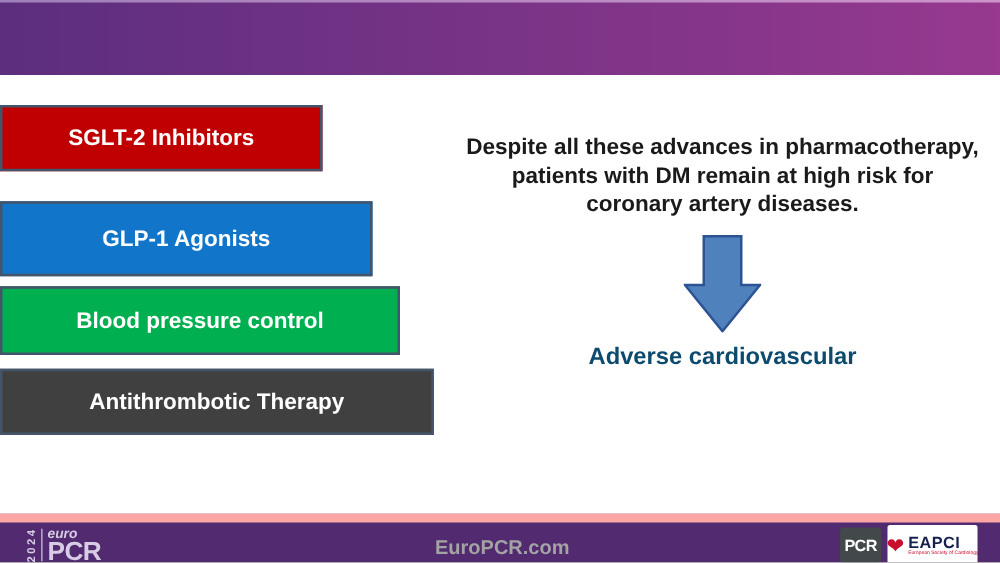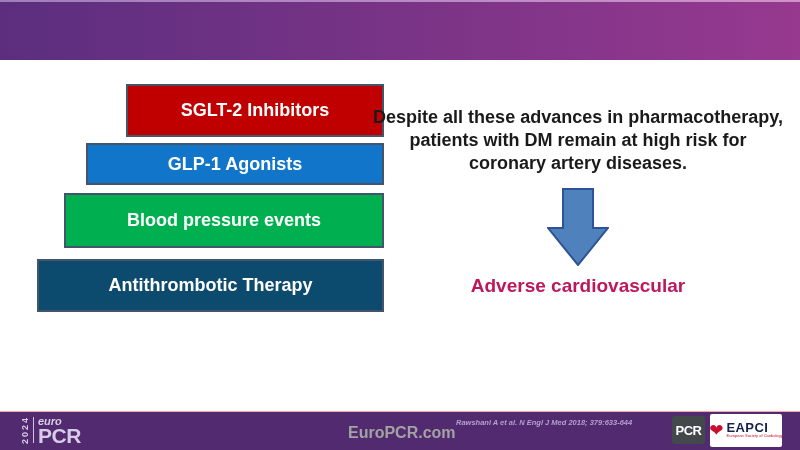--- a/index.html
+++ b/index.html
@@ -18,51 +18,51 @@
     position: absolute; top: 0; left: 0; width: 800px; height: 60px;
   }
   .header-bar::before {
     content: ""; position: absolute; top: 0; left: 0; right: 0; height: 2px;
     background: linear-gradient(90deg, #9f7fbb, #ce93c9);
   }
 
   
   .stack {
     position: absolute; top: 84px; left: 0; width: 384px;
-    display: flex; flex-direction: column; align-items: flex-end;
+    display: flex; flex-direction: column; align-items: flex-start;
   }
   .tbox {
     display: flex; align-items: center; justify-content: center;
     border: 2px solid #44546a;
     color: #ffffff; font-weight: 700; font-size: 18px;
     text-align: center;
   }
   .tbox:nth-child(1) { width: 258px; height: 53px; }
-  .tbox:nth-child(2) { width: 298px; height: 42px; margin-top: 6px; }
+  .tbox:nth-child(2) { width: 298px; height: 60px; margin-top: 24px; }
   .tbox:nth-child(3) { width: 320px; height: 55px; margin-top: 8px; }
   .tbox:nth-child(4) { width: 347px; height: 53px; margin-top: 11px; }
   .tbox:nth-child(5) { width: 382px; height: 56px; margin-top: 8px; }
 
   
   .statement {
     position: absolute; left: 348px; top: 106px; width: 460px;
     text-align: center; font-weight: 700; font-size: 18px; line-height: 23px;
   }
   .statement span { display: block; }
   .down-arrow { position: absolute; left: 547px; top: 188px; }
   .outcome {
     position: absolute; left: 458px; top: 272px; width: 240px;
     text-align: center; font-weight: 700; font-size: 19px; line-height: 28px;
   }
   .outcome span { display: block; }
 
   
   .footer-bar {
     position: absolute; left: 0; bottom: 0; width: 800px; height: 39px;
-    border-top: 1px solid #fca5a5;
+    border-top: 7px solid #fca5a5;
   }
   .brand-logo {
     position: absolute; left: 20px; top: 3px; height: 30px;
     display: flex; align-items: center; color: #d6cce5;
   }
   .brand-year {
     writing-mode: vertical-rl; transform: rotate(180deg);
     font-size: 9px; font-weight: 700; letter-spacing: 2px; line-height: 10px;
   }
   .brand-divider { width: 1px; height: 26px; background: #cfc3e0; margin: 0 4px 0 3px; }
@@ -99,52 +99,51 @@
   <div class="header-bar" style="background: linear-gradient(90deg, rgb(92, 46, 126), rgb(150, 57, 143));"></div>
 
   <div class="stack">
     <div class="tbox" style="background-color: rgb(192, 0, 0); border-color: rgb(68, 84, 106);">
       <span>SGLT-2 Inhibitors</span>
     </div>
     <div class="tbox" style="background-color: rgb(17, 118, 201); border-color: rgb(68, 84, 106);">
       <span>GLP-1 Agonists</span>
     </div>
     <div class="tbox" style="background-color: rgb(0, 176, 80); border-color: rgb(68, 84, 106);">
-      <span>Blood pressure events</span>
+      <span>Blood pressure control</span>
     </div>
-    <div class="tbox" style="background-color: #0c4a6e; border-color: rgb(68, 84, 106);">
+    <div class="tbox" style="background-color: #404040; border-color: rgb(68, 84, 106);">
       <span>Antithrombotic Therapy</span>
     </div>
   </div>
 
   <div class="statement" style="color: rgb(26, 26, 26);">
     <span>Despite all these advances in pharmacotherapy,</span>
     <span>patients with DM remain at high risk for</span>
     <span>coronary artery diseases.</span>
   </div>
 
   <svg class="down-arrow" width="62" height="78" viewBox="0 0 62 78">
     <polygon points="16,1 46,1 46,40 61,40 31,77 1,40 16,40" stroke-width="2" style="fill: rgb(79, 129, 189); stroke: rgb(46, 83, 149);"></polygon>
   </svg>
 
-  <div class="outcome" style="color: #be185d;">
+  <div class="outcome" style="color: #0c4a6e;">
     <span>Adverse cardiovascular</span>
   </div>
 
   <div class="footer-bar" style="background-color: rgb(81, 42, 112);">
     <div class="brand-logo">
       <span class="brand-year">2024</span>
       <span class="brand-divider"></span>
       <span>
         <span class="brand-euro" style="display:block">euro</span>
         <span class="brand-pcr" style="display:block">PCR</span>
       </span>
     </div>
     <span class="website">EuroPCR.com</span>
-    <span class="citation">Rawshani A et al. N Engl J Med 2018; 379:633-644</span>
     <div class="pcr-badge">
       <span>PCR</span>
     </div>
     <div class="eapci-badge">
       <span class="eapci-heart">❤</span>
       <span>
         <span class="eapci-name" style="display:block">EAPCI</span>
         <span class="eapci-sub" style="display:block">European Society of Cardiology</span>
       </span>
     </div>

